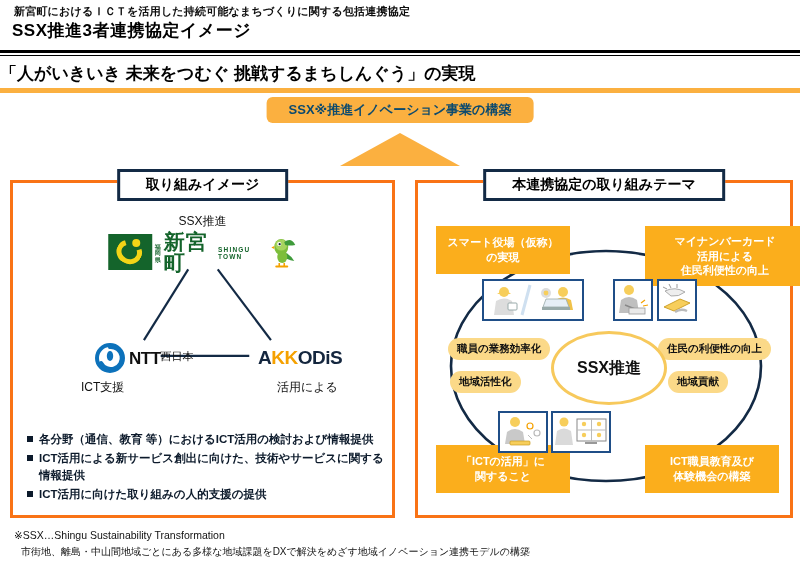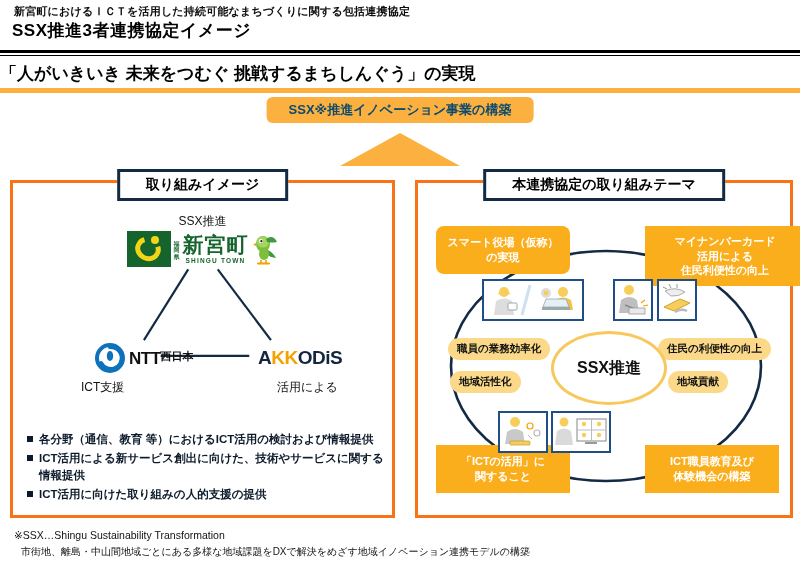--- a/index.html
+++ b/index.html
@@ -73,37 +73,37 @@
     border:5px solid #F3D417;border-top-color:transparent;transform:rotate(28deg);
     box-sizing:border-box;
   }
   .town-mark .dot{
     position:absolute;left:24px;top:5px;width:8px;height:8px;border-radius:50%;background:#F3D417;
   }
   .town-pref{
     font-size:6px;font-weight:800;color:#14642B;line-height:1.08;
     writing-mode:horizontal-tb;display:flex;flex-direction:column;margin-top:3px;
   }
-  .town-name-wrap{display:flex;flex-direction:column;align-items:center;}
+  .town-name-wrap{display:flex;flex-direction:row;align-items:center;}
   .town-name{
     font-size:21px;font-weight:800;color:#14642B;line-height:1;letter-spacing:1px;
   }
   .town-rom{
     font-size:6.5px;font-weight:700;color:#14642B;letter-spacing:1.2px;margin-top:2px;
   }
   .mascot{position:relative;width:26px;height:34px;flex:none;margin-left:1px;}
   .mascot svg{position:absolute;left:0;top:0;}
 
   .logo-ntt{
     position:absolute;left:82px;top:160px;display:flex;align-items:center;gap:4px;
   }
   .ntt-swirl{width:30px;height:30px;flex:none;}
   .ntt-text{display:flex;flex-direction:row;line-height:1;}
   .ntt-text .a{font-size:17px;font-weight:800;color:#111;letter-spacing:-.5px;}
-  .ntt-text .b{font-size:11px;font-weight:700;color:#111;margin-top:1px;}
+  .ntt-text .b{font-size:11px;font-weight:400;color:#111;margin-top:1px;}
   .cap-ict{
     position:absolute;left:68px;top:196px;font-size:12px;color:#111;font-weight:500;
   }
   .logo-akk{
     position:absolute;left:245px;top:164px;
     font-size:19px;font-weight:800;letter-spacing:-.5px;color:#14263E;white-space:nowrap;
   }
   .logo-akk .kk{color:#F5A100;}
   .cap-hr{
     position:absolute;left:264px;top:196px;font-size:12px;color:#111;font-weight:500;
@@ -119,21 +119,21 @@
   }
   .bullets ul{margin:0;padding:0;}
 
   
   .ring-svg{position:absolute;left:0;top:0;width:100%;height:100%;pointer-events:none;}
   .obox{
     position:absolute;background:#FBAE1C;color:#fff;font-weight:800;font-size:11px;
     text-align:center;line-height:1.32;display:flex;align-items:center;justify-content:center;
     padding:5px 4px;box-sizing:border-box;
   }
-  .obox.tl{left:18px;top:43px;width:134px;height:48px;border-radius:8px;}
+  .obox.tl{left:18px;top:43px;width:134px;height:48px;}
   .obox.tr{left:227px;top:43px;width:160px;height:60px;}
   .obox.bl{left:18px;top:262px;width:134px;height:48px;}
   .obox.br{left:227px;top:262px;width:134px;height:48px;}
 
   .ypill{
     position:absolute;background:#FBD988;color:#111;font-weight:800;font-size:10.5px;
     border-radius:11px;padding:4px 9px;white-space:nowrap;
   }
   .ypill.p1{left:30px;top:155px;}
   .ypill.p2{left:32px;top:188px;}

